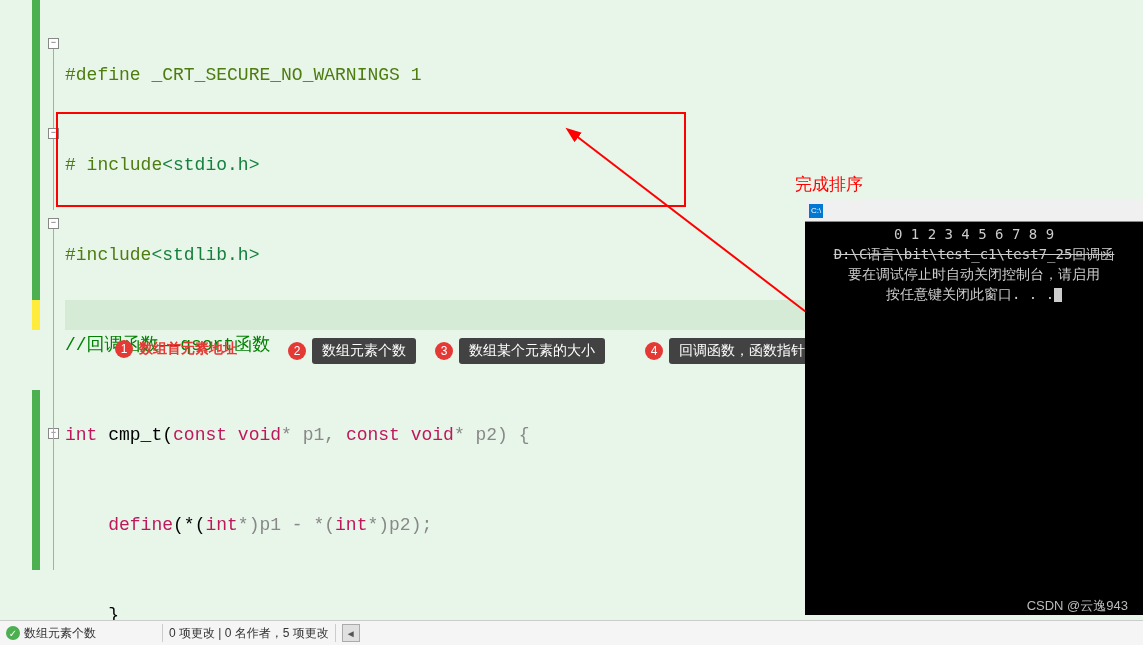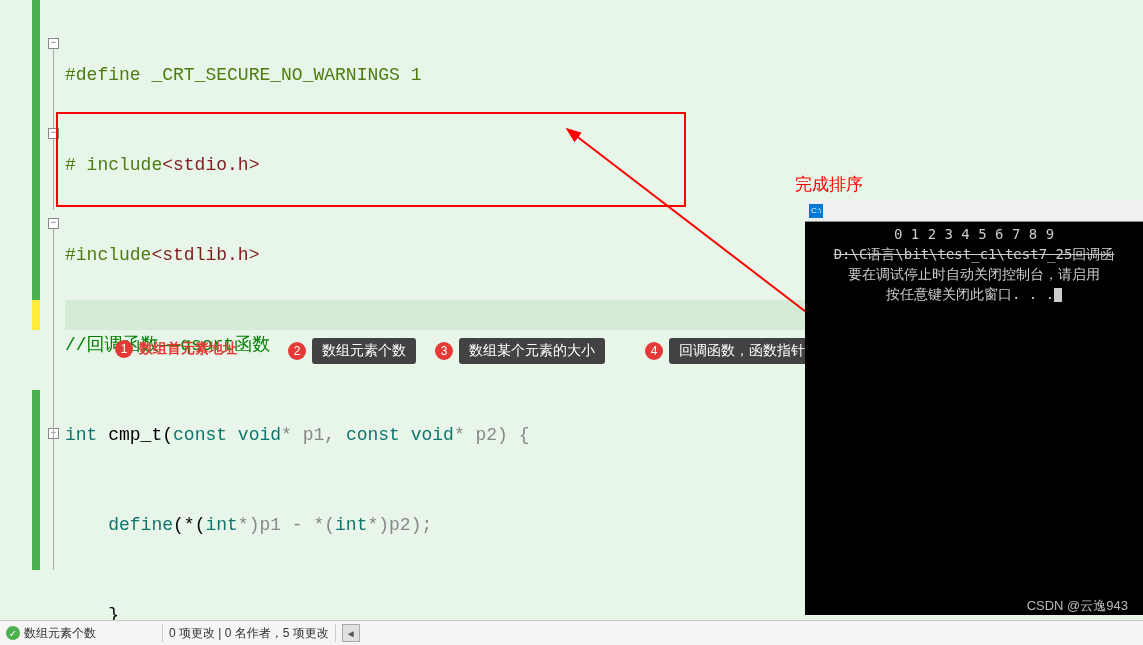--- a/index.html
+++ b/index.html
@@ -59,24 +59,24 @@
   background: #aaa;
 }
 .code {
   position: absolute;
   left: 65px;
   top: 0;
   white-space: pre;
   line-height: 30px;
 }
 .code-line { height: 30px; }
-.kw { color: #0f766e; text-align: right; }
+.kw { color: #be185d; text-align: right; }
 .com { color: #008000; }
 .pp { color: #4d7c0f; }
-.ppfile { color: #7f1d1d; text-align: right; }
+.ppfile { color: #15803d; text-align: right; }
 .param { color: #888; font-family: Liberation Mono, monospace; }
 .red-box {
   position: absolute;
   border: 2px solid #ff0000;
 }
 .console {
   position: absolute;
   left: 805px;
   top: 200px;
   width: 338px;

